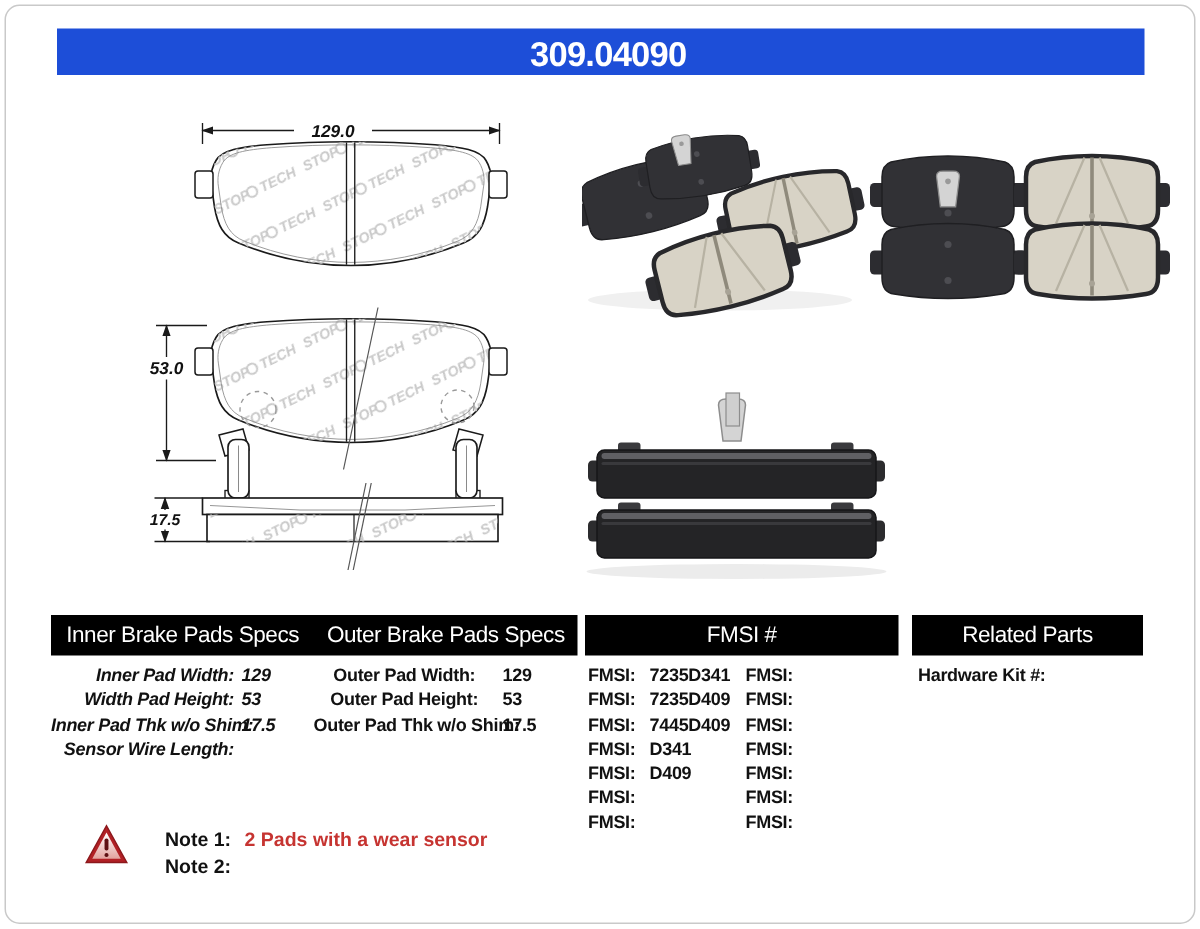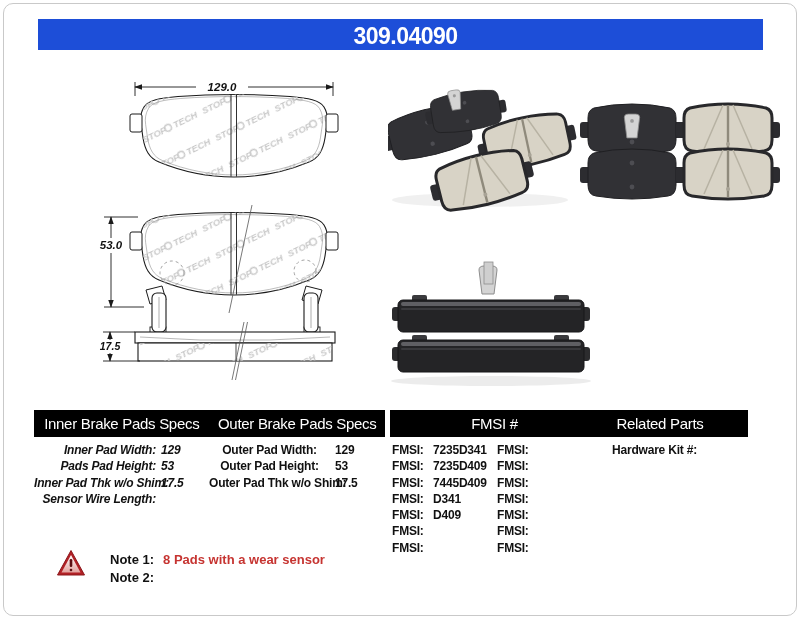--- a/index.html
+++ b/index.html
@@ -20,21 +20,21 @@
   .topbar .prod{color:#fff;font-weight:bold;font-size:23px;padding-right:8px;letter-spacing:-0.5px;}
   
   .hbar{
     position:absolute;top:410px;height:27px;background:#000;color:#fff;
     display:flex;align-items:center;justify-content:center;
     font-weight:normal;font-size:15px;letter-spacing:-0.3px;
   }
   #bar-specs{left:34px;width:351px;justify-content:space-around;}
   #bar-specs span{display:block;width:50%;text-align:center;}
   #bar-fmsi{left:390px;width:209px;}
-  #bar-related{left:572px;width:176px;}
+  #bar-related{left:608px;width:154px;}
   
   .speccol{position:absolute;top:442px;font-size:12px;font-weight:bold;letter-spacing:-0.2px;}
   .speccol .row{display:flex;line-height:16.3px;white-space:nowrap;}
   .speccol .lbl{text-align:right;}
   .speccol .val{margin-left:5px;}
   #col-inner{left:34px;font-style:italic;} #col-inner .lbl{width:122px;}
   #col-outer{left:209px;} #col-outer .lbl{width:121px;text-align:center;}
   #col-fmsi-l{left:392px;} #col-fmsi-l .lbl{width:36px;text-align:left;}
   #col-fmsi-r{left:497px;} #col-fmsi-r .lbl{width:36px;text-align:left;}
   #col-related{left:612px;} #col-related .lbl{text-align:left;}
@@ -229,21 +229,21 @@
   <div class="hbar" id="bar-related">
     <span>Related Parts</span>
   </div>
 
   <div class="speccol" id="col-inner">
     <div class="row">
       <span class="lbl">Inner Pad Width:</span>
       <span class="val">129</span>
     </div>
     <div class="row">
-      <span class="lbl">Pads Pad Height:</span>
+      <span class="lbl">Width Pad Height:</span>
       <span class="val">53</span>
     </div>
     <div class="row">
       <span class="lbl">Inner Pad Thk w/o Shim:</span>
       <span class="val">17.5</span>
     </div>
     <div class="row">
       <span class="lbl">Sensor Wire Length:</span>
       <span class="val"></span>
     </div>
@@ -341,20 +341,20 @@
       </linearGradient>
     </defs>
     <path d="M15,1.5 L28.5,26 L1.5,26 Z" fill="#b22025" stroke="#8c181c" stroke-width="1"></path>
     <path d="M15,6 L24.5,23.5 L5.5,23.5 Z" fill="url(#wg)"></path>
     <rect x="13.7" y="10" width="2.6" height="8" rx="1.2" fill="#5e1013"></rect>
     <rect x="13.7" y="19.7" width="2.6" height="2.6" rx="1.2" fill="#5e1013"></rect>
   </svg>
   <div class="notes">
     <div class="nrow">
       <span class="nlbl">Note 1:</span>
-      <span class="ntext">8 Pads with a wear sensor</span>
+      <span class="ntext">2 Pads with a wear sensor</span>
     </div>
     <div class="nrow">
       <span class="nlbl">Note 2:</span>
       <span class="ntext"></span>
     </div>
   </div>
 </div>
 
 </body></html>

